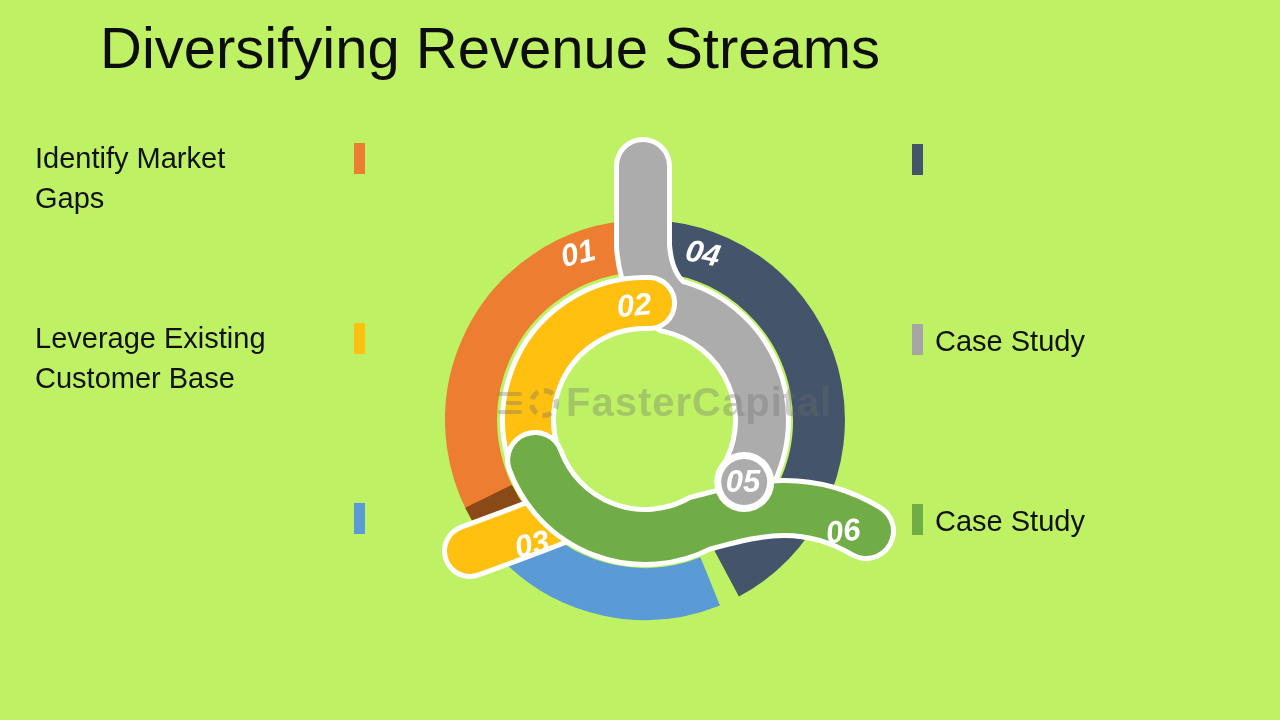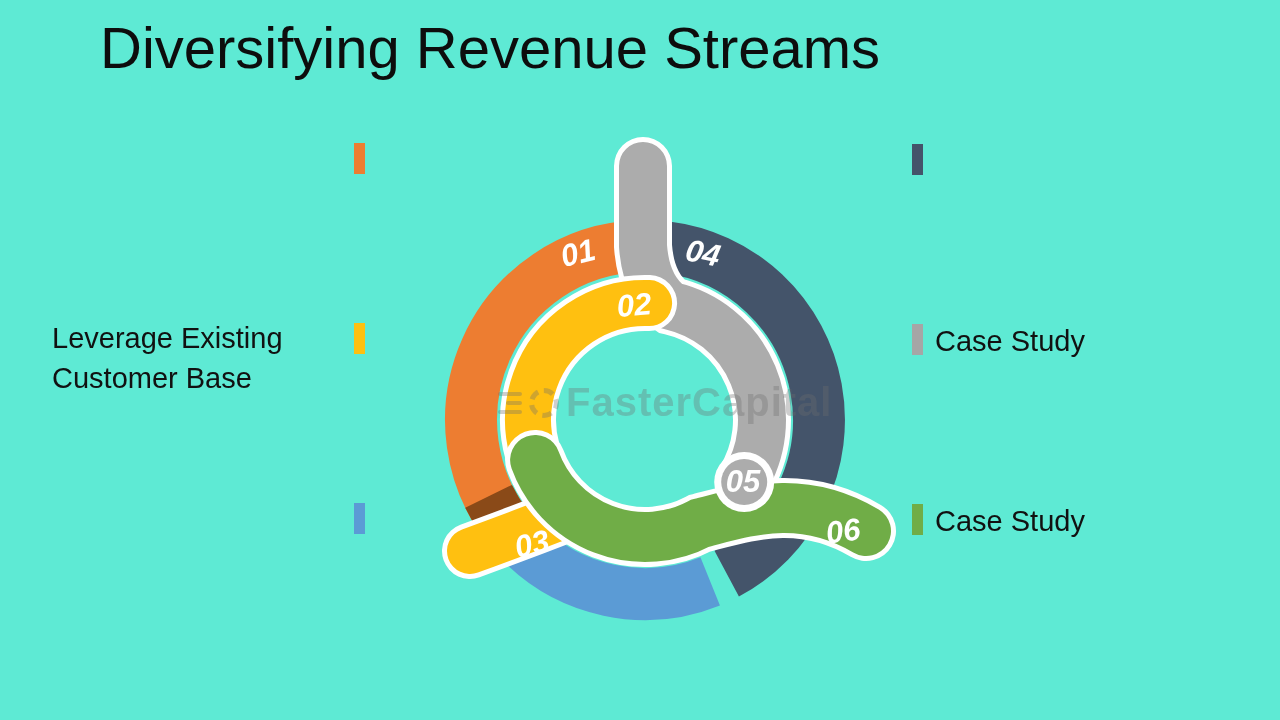--- a/index.html
+++ b/index.html
@@ -1,17 +1,17 @@
 <!DOCTYPE html>
 <html><head>
 <meta charset="utf-8">
 <style>
   html,body{margin:0;padding:0;background:#ffffff;}
   .slide{
-    position:relative;width:1280px;height:720px;overflow:hidden;background:#5eead4;
+    position:relative;width:1280px;height:720px;overflow:hidden;background:#bef264;
     font-family:"Liberation Sans",sans-serif;
   }
   .title{
     position:absolute;left:100px;top:14px;font-size:58px;font-weight:400;
     color:#0d0d0d;letter-spacing:0px;white-space:nowrap;
   }
   .side-label{
     position:absolute;font-size:29px;line-height:40px;color:#111111;
     white-space:pre-line;
   }
@@ -38,23 +38,25 @@
   }
   .wm-text{font-size:40px;font-weight:600;letter-spacing:1px;white-space:nowrap;}
 </style>
 </head>
 <body>
 
 <div class="slide">
 
   <div class="title">Diversifying Revenue Streams</div>
 
+  <div class="side-label" style="left:35px;top:138px;width:310px;">Identify Market
+Gaps</div>
   <div class="marker" style="left: 354px; top: 143px; background: rgb(237, 125, 49);"></div>
 
-  <div class="side-label" style="left:52px;top:318px;width:310px;">Leverage Existing
+  <div class="side-label" style="left:35px;top:318px;width:310px;">Leverage Existing
 Customer Base</div>
   <div class="marker" style="left: 354px; top: 323px; background: rgb(255, 192, 16);"></div>
 
   <div class="marker" style="left: 354px; top: 503px; background: rgb(91, 155, 213);"></div>
 
   <div class="marker" style="left: 912px; top: 144px; background: rgb(68, 84, 106);"></div>
 
   <div class="marker" style="left: 912px; top: 324px; background: rgb(166, 166, 166);"></div>
   <div class="side-label" style="left:935px;top:321px;width:330px;">Case Study</div>
 

